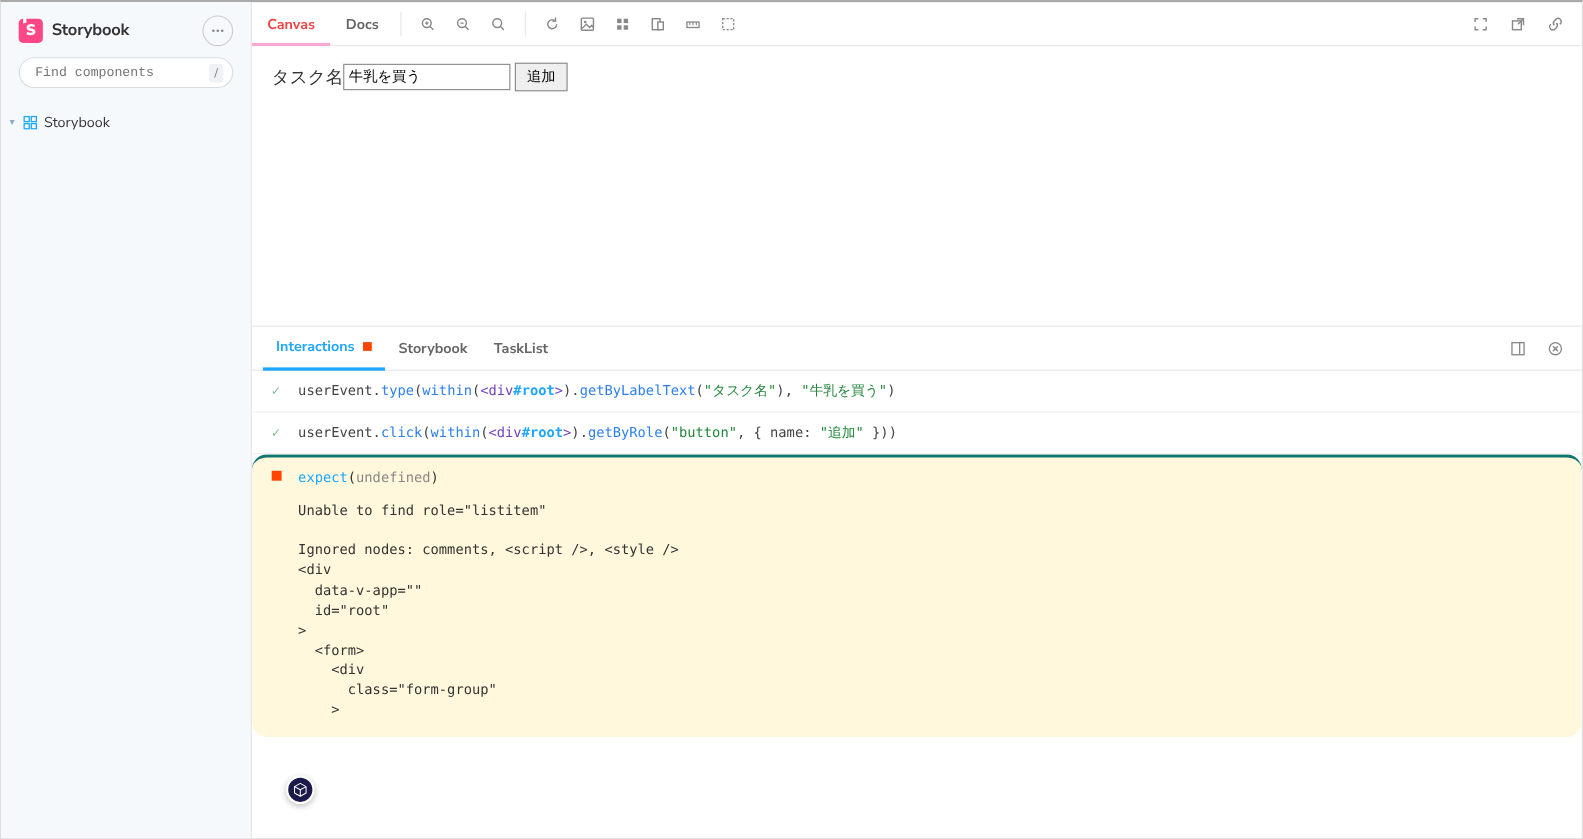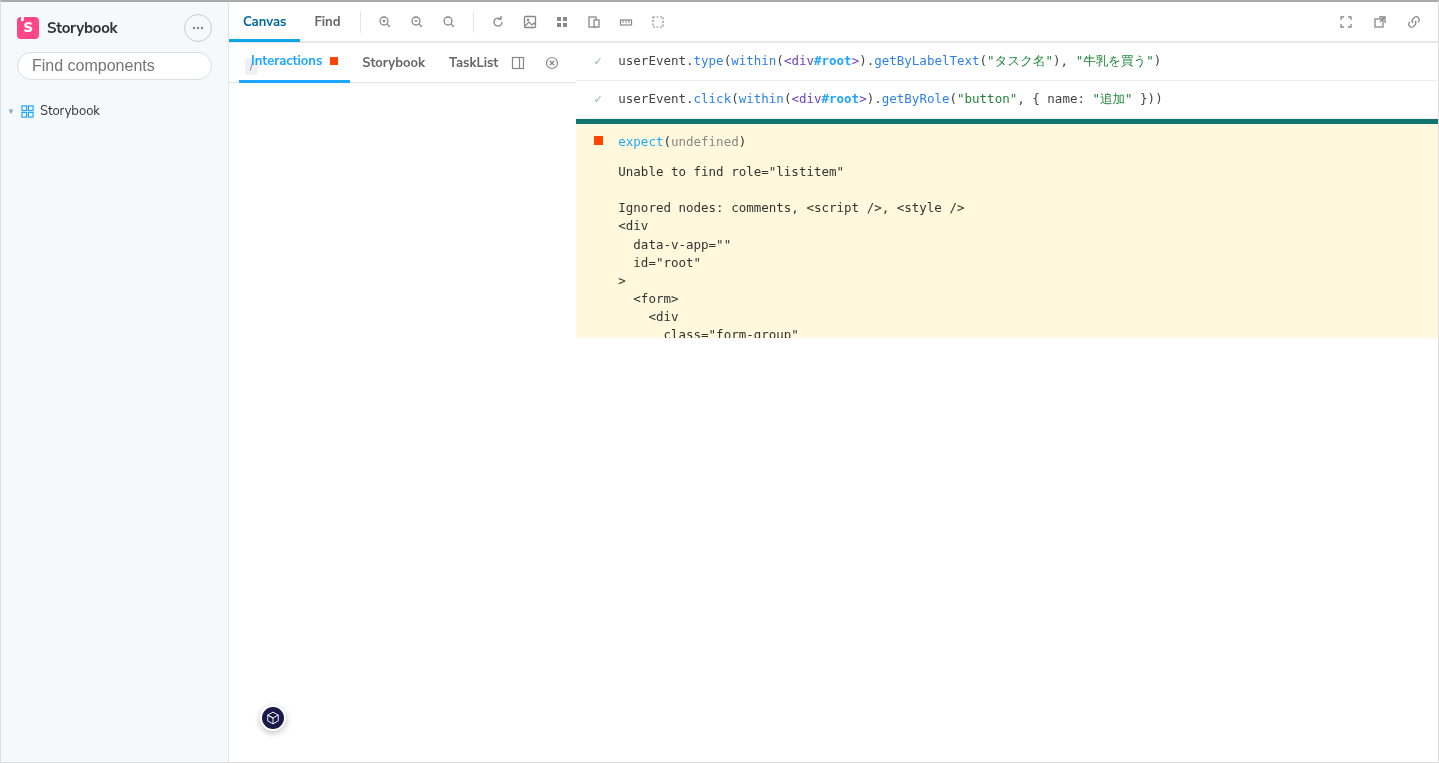--- a/index.html
+++ b/index.html
@@ -9,64 +9,64 @@
 
 .sidebar { width: 228px; background: #f6f9fc; border-right: 1px solid rgba(0,0,0,0.08); display: flex; flex-direction: column; }
 .sb-header { display: flex; align-items: center; justify-content: space-between; padding: 12px 16px 10px 16px; }
 .sb-brand { display: flex; align-items: center; gap: 8px; }
 .sb-logo { width: 22px; height: 22px; background:#ff4785; border-radius:4px; display:flex; align-items:center; justify-content:center; color:#fff; font-weight:900; font-size:14px; line-height:1; position:relative;}
 .sb-logo::before{content:""; position:absolute; top:-2px; left:4px; width:3px; height:6px; background:#f6f9fc; transform:skewY(-10deg);}
 .sb-brand-text { font-weight: 700; font-size: 15px; letter-spacing:-0.2px;}
 .sb-menu-btn { width:28px; height:28px; border:1px solid #ccc; border-radius:50%; display:flex; align-items:center; justify-content:center; color:#888; cursor:pointer; }
 .sb-search-wrap { padding: 0 16px 16px 16px; }
 .sb-search { display:flex; align-items:center; background:#fff; border:1px solid #d9dde2; border-radius:20px; height:28px; padding:0 8px; gap:6px; }
-.sb-search input { flex:1; border:none; outline:none; font-size:16px; color:#666; background:transparent; }
+.sb-search input { flex:1; border:none; outline:none; font-size:12px; color:#666; background:transparent;font-family:Liberation Mono, monospace; }
 .sb-kbd { background:#eef2f6; border-radius:3px; padding:1px 5px; font-size:11px; color:#777; }
 .sb-tree { padding-top:4px; }
 .tree-group { display:flex; align-items:center; gap:6px; padding:2px 8px 2px 6px; font-size:13px; color:#333; cursor:pointer;}
 .tree-caret { color:#8ca8c7; font-size:8px; }
 .cube-icn { color:#1ea7fd; font-size:14px; line-height:1; }
 .tree-child { display:flex; align-items:center; gap:8px; padding:4px 8px 4px 34px; background:#1ea7fd; color:#fff; font-size:13px; cursor:pointer; }
 
 
 .main { flex:1; display:flex; flex-direction:column; min-width:0; }
 .toolbar { display:flex; align-items:center; border-bottom:1px solid #e6e6e6; box-shadow: 0 1px 1px rgba(0,0,0,0.04); height:40px; }
 .tb-tabs { display:flex; }
 .tb-tab { padding:0 14px; height:40px; line-height:40px; font-weight:700; color:#666; cursor:pointer; font-size:13px;}
-.tb-tab.active { color:#0369a1; border-bottom:3px solid #0ea5e9; }
+.tb-tab.active { color:#ef4444; border-bottom:3px solid #f9a8d4; }
 .tb-sep { width:1px; height:22px; background:#e5e5e5; margin:0 6px; }
 .tb-icons { display:flex; align-items:center; gap:16px; padding:0 10px; color:#888;}
 .tb-icon { width:16px; height:16px; display:flex; align-items:center; justify-content:center; cursor:pointer; }
 .tb-spacer { flex:1; }
 .tb-right { display:flex; align-items:center; gap:18px; padding-right:16px; color:#888; }
 
 
 .canvas { flex:1; background:#fff; padding:15px 18px; overflow:auto; }
 .form-row { display:flex; align-items:center; gap:0; }
 .form-label { font-size:16px; }
 .form-input { height:24px; width:152px; border:1px solid #888; padding:0 4px; font-size:13px; }
 .form-btn { height:26px; padding: 2px 10px; border:1px solid #888; background:#efefef; margin-left:4px; font-size:13px; cursor:pointer;}
 
 
-.addons { border-top:1px solid #e6e6e6; display:flex; flex-direction:row; height:296px; }
+.addons { border-top:1px solid #e6e6e6; display:flex; flex-direction:column; height:466px; }
 .addons-tabs { display:flex; align-items:center; border-bottom:1px solid #e6e6e6; padding: 0 10px; height:40px;}
 .ad-tab { padding:0 12px; height:40px; line-height:40px; font-weight:700; color:#666; cursor:pointer; font-size:13px; display:flex; align-items:center; gap:8px;}
 .ad-tab.active { color:#1ea7fd; border-bottom:3px solid #1ea7fd; }
 .status-dot { width:8px; height:8px; background:#ff4400; display:inline-block; }
 .ad-spacer{flex:1;}
 .ad-right { display:flex; gap:18px; color:#888; padding-right:6px;}
 .ad-body { flex:1; overflow:auto; font-family: ui-monospace, Menlo, Consolas, monospace; font-size:12.5px; }
 .log-row { padding:10px 16px 10px 42px; border-bottom:1px solid #eee; position:relative; white-space:pre; color:#333;}
 .log-row .chk { position:absolute; left:18px; top:10px; color:#7cc08e; font-weight:bold;}
 .tok-plain{color:#444;}
 .tok-fn{color:#2f80ed;}
 .tok-html{color:#6f42c1;}
 .tok-id{color:#1ea7fd;font-weight:bold;}
 .tok-str{color:#22863a;}
-.err-block{ background:#fff8dc; border-top:5px solid #0f766e; padding:10px 16px 16px 42px; position:relative;}
+.err-block{ background:#fff8dc; border-top:3px solid #0f766e; padding:10px 16px 16px 42px; position:relative;border-radius:14px;}
 .err-block .sq{position:absolute; left:18px; top:12px; width:9px; height:9px; background:#ff4400;}
 .err-expect .tok-exp{color:#1ea7fd;}
 .err-expect .tok-undef{color:#888;}
 .err-pre{ white-space:pre; color:#333; margin-top:14px; line-height:1.45;}
 .floating-badge{ position:absolute; left:260px; bottom:32px; width:26px; height:26px; border-radius:50%; background:#1a1a4a; border:2px solid #fff; box-shadow:0 2px 6px rgba(0,0,0,0.25); display:flex; align-items:center; justify-content:center;}
 .floating-badge svg{width:14px;height:14px;}
 svg{display:block;}
 </style>
 </head>
 <body>
@@ -111,21 +111,21 @@
         <span>Storybook</span>
       </div>
     </div>
   </aside>
 
   <div class="main">
 
     <div class="toolbar">
       <div class="tb-tabs">
         <div class="tb-tab active">Canvas</div>
-        <div class="tb-tab">Find</div>
+        <div class="tb-tab">Docs</div>
       </div>
       <div class="tb-sep"></div>
       <div class="tb-icons">
         <span class="tb-icon">
             <svg width="14" height="14" viewBox="0 0 14 14">
               <circle cx="6" cy="6" r="4" stroke="#888" stroke-width="1.3" fill="none"></circle>
               <line x1="9" y1="9" x2="12" y2="12" stroke="#888" stroke-width="1.3"></line>
               <line x1="4.5" y1="6" x2="7.5" y2="6" stroke="#888" stroke-width="1.3"></line>
               <line x1="6" y1="4.5" x2="6" y2="7.5" stroke="#888" stroke-width="1.3"></line>
             </svg>
@@ -203,20 +203,27 @@
           </span>
         <span class="tb-icon">
             <svg width="14" height="14" viewBox="0 0 14 14">
               <path d="M6 8 a3 3 0 0 1 0 -4 l2 -2 a3 3 0 0 1 4 4 l-1 1" stroke="#888" stroke-width="1.3" fill="none"></path>
               <path d="M8 6 a3 3 0 0 1 0 4 l-2 2 a3 3 0 0 1 -4 -4 l1 -1" stroke="#888" stroke-width="1.3" fill="none"></path>
             </svg>
           </span>
       </div>
     </div>
 
+    <div class="canvas">
+      <div class="form-row">
+        <span class="form-label">タスク名</span>
+        <input class="form-input" value="牛乳を買う" style="">
+        <button class="form-btn">追加</button>
+      </div>
+    </div>
 
     <div class="addons">
       <div class="addons-tabs">
         <div class="ad-tab active">
           <span>Interactions</span>
           <span class="status-dot"></span>
         </div>
         <div class="ad-tab">Storybook</div>
         <div class="ad-tab">TaskList</div>
         <div class="ad-spacer"></div>

